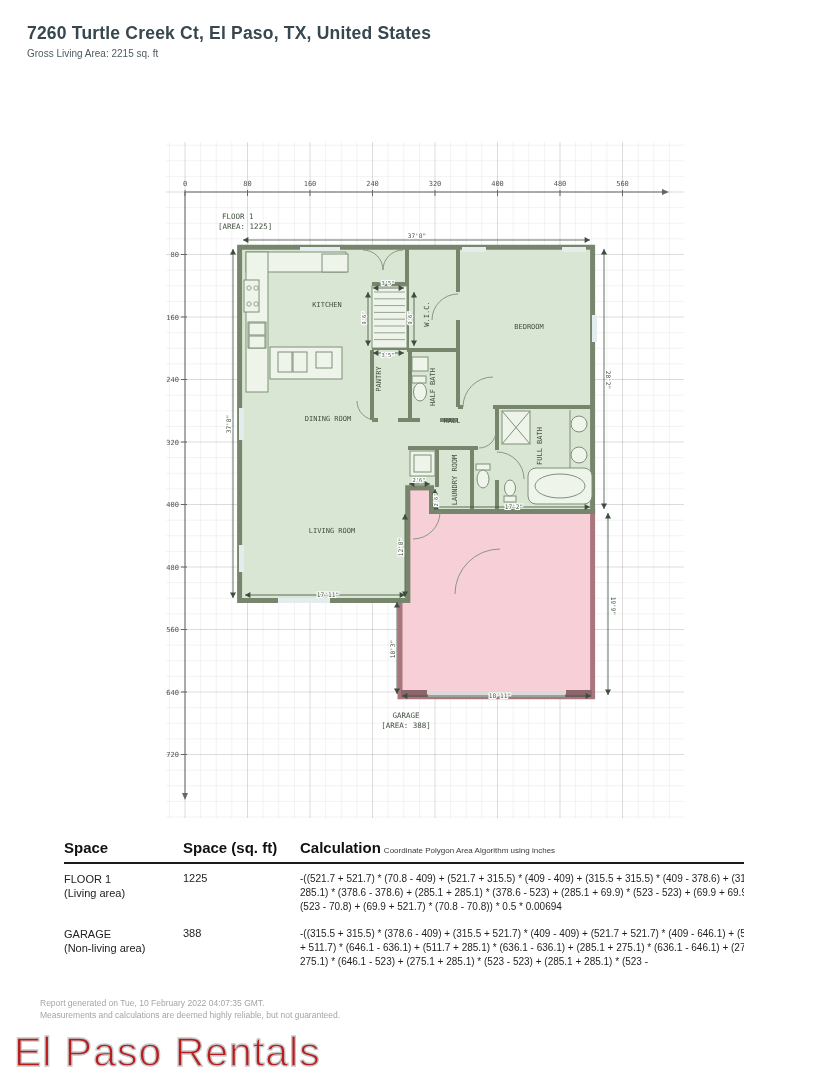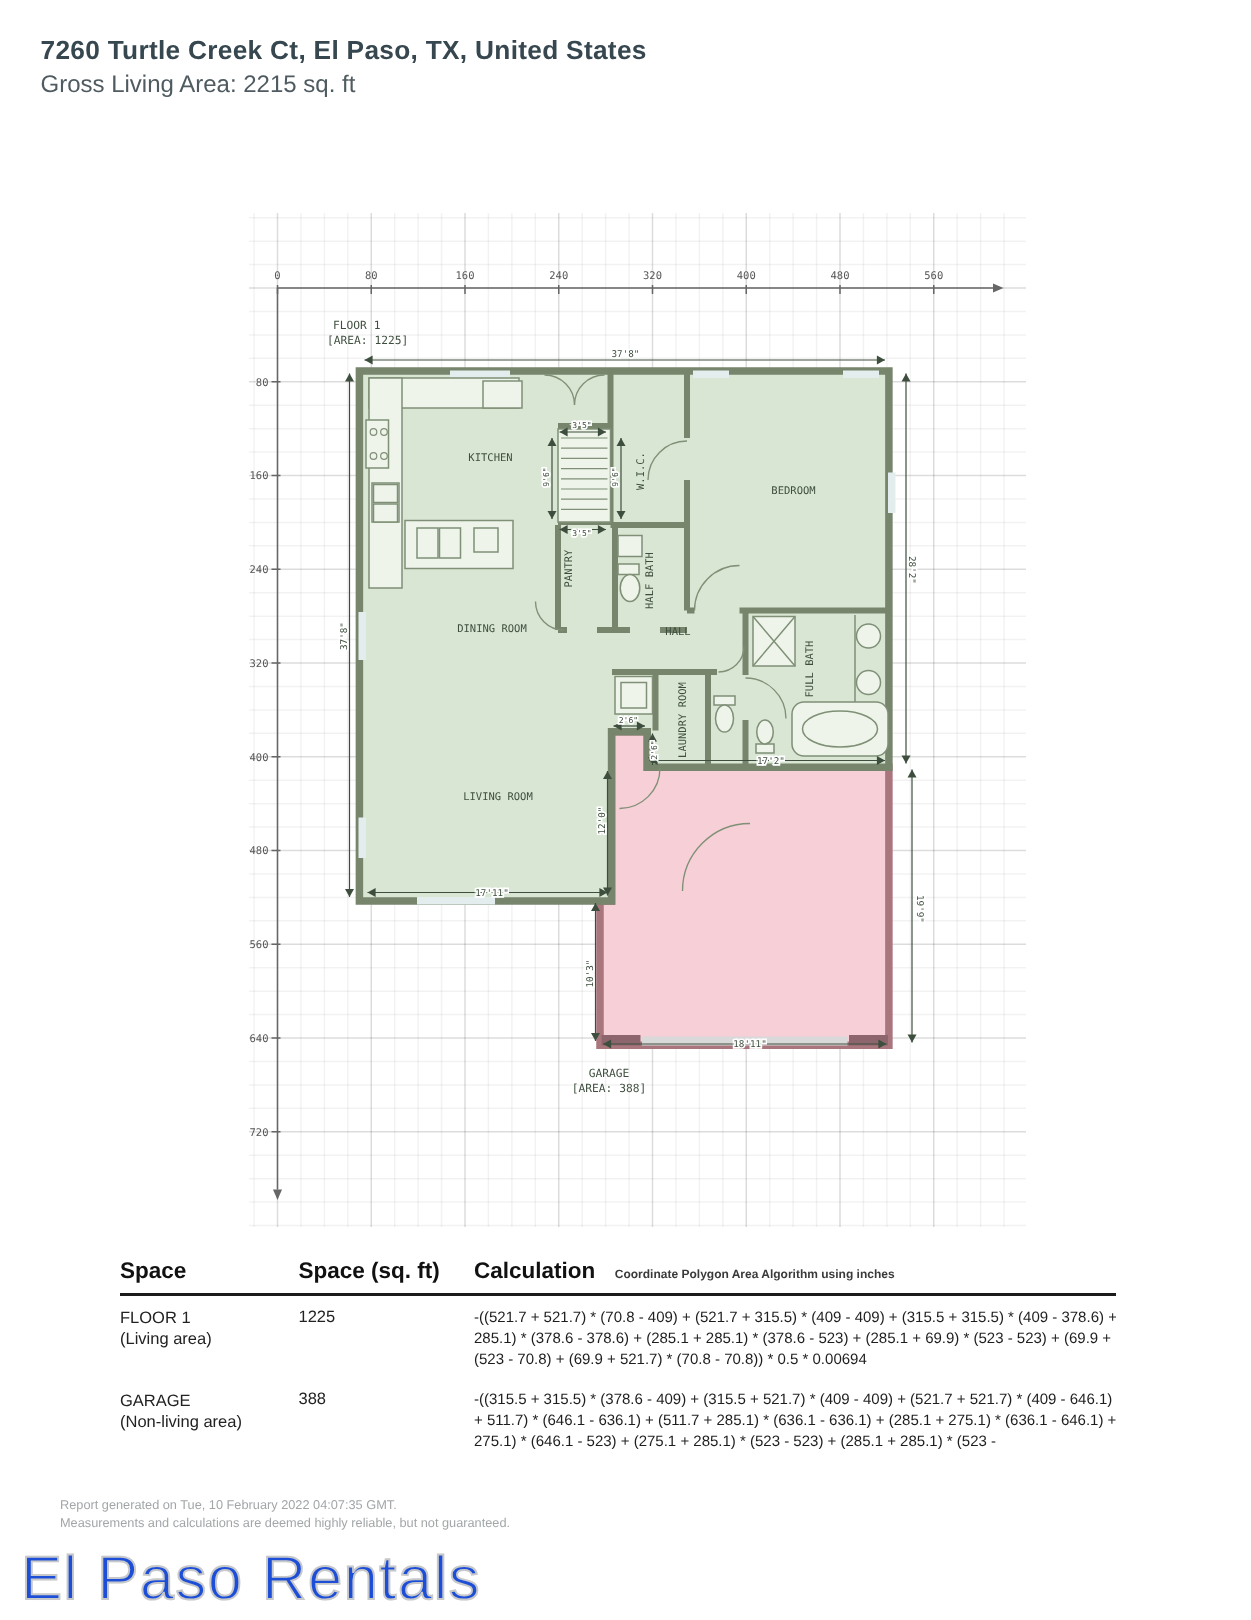--- a/index.html
+++ b/index.html
@@ -1,34 +1,34 @@
 <!DOCTYPE html>
 <html><head>
 <meta charset="utf-8">
 <style>
   html,body{margin:0;padding:0;background:#ffffff;}
   .page{position:relative;width:744px;height:1080px;background:#ffffff;overflow:hidden;
         font-family:"Liberation Sans",sans-serif;}
   .title{position:absolute;left:27px;top:23px;font-size:17.5px;font-weight:bold;color:#37474f;letter-spacing:.2px;}
-  .subtitle{position:absolute;left:27px;top:48px;font-size:16px;color:#4f5b60;}
+  .subtitle{position:absolute;left:27px;top:48px;font-size:10px;color:#4f5b60;}
   #plan{position:absolute;left:0;top:0;}
-  #table{position:absolute;left:80px;top:839px;width:706px;}
+  #table{position:absolute;left:64px;top:839px;width:706px;}
   .thead{display:grid;grid-template-columns:119px 117px 1fr;align-items:baseline;
          border-bottom:2.5px solid #1b1b1b;padding-bottom:6px;}
   .th{font-size:15px;font-weight:bold;color:#111;}
-  .note{font-size:8px;font-weight:bold;color:#3a3a3a;margin-left:13px;}
+  .note{font-size:8px;font-weight:normal;color:#3a3a3a;margin-left:3px;}
   .trow{display:grid;grid-template-columns:119px 117px 1fr;padding-top:8px;padding-bottom:5px;}
   .space{font-size:11px;color:#222;line-height:14px;}
   .area{font-size:11px;color:#222;}
   .calc{font-size:10px;color:#1e1e1e;line-height:14px;}
   .foot1,.foot2{position:absolute;left:40px;font-size:8.5px;color:#a2a6a8;}
   .foot1{top:998px;}
   .foot2{top:1010px;}
   .watermark{position:absolute;left:14px;top:1029px;font-size:41px;letter-spacing:1px;
-             color:#1d4ed8;-webkit-text-stroke:1.3px #c6c8ca;text-shadow:0 0 1px #d4d6d8;}
+             color:#b91c1c;-webkit-text-stroke:1.3px #c6c8ca;text-shadow:0 0 1px #d4d6d8;}
 </style>
 </head>
 <body>
 
 <div class="page">
   <div class="title">7260 Turtle Creek Ct, El Paso, TX, United States</div>
   <div class="subtitle">Gross Living Area: 2215 sq. ft</div>
 
   <svg id="plan" width="834" height="1080" viewBox="0 0 834 1080">
       <line x1="185" y1="142" x2="185" y2="818" stroke="rgba(0,0,0,0.05)" stroke-width="1"></line>

